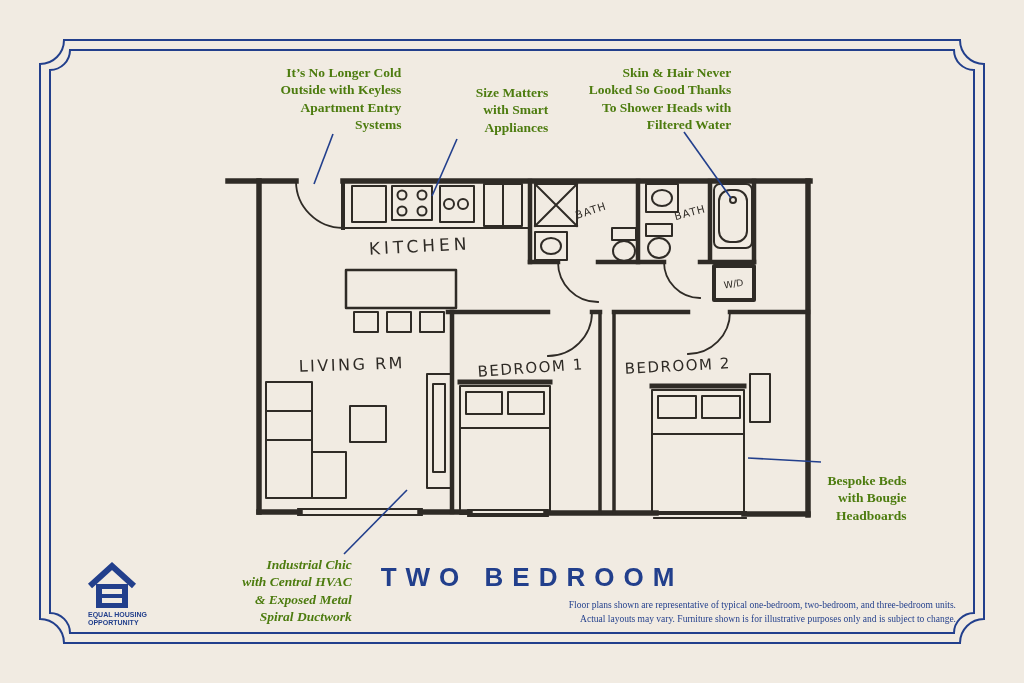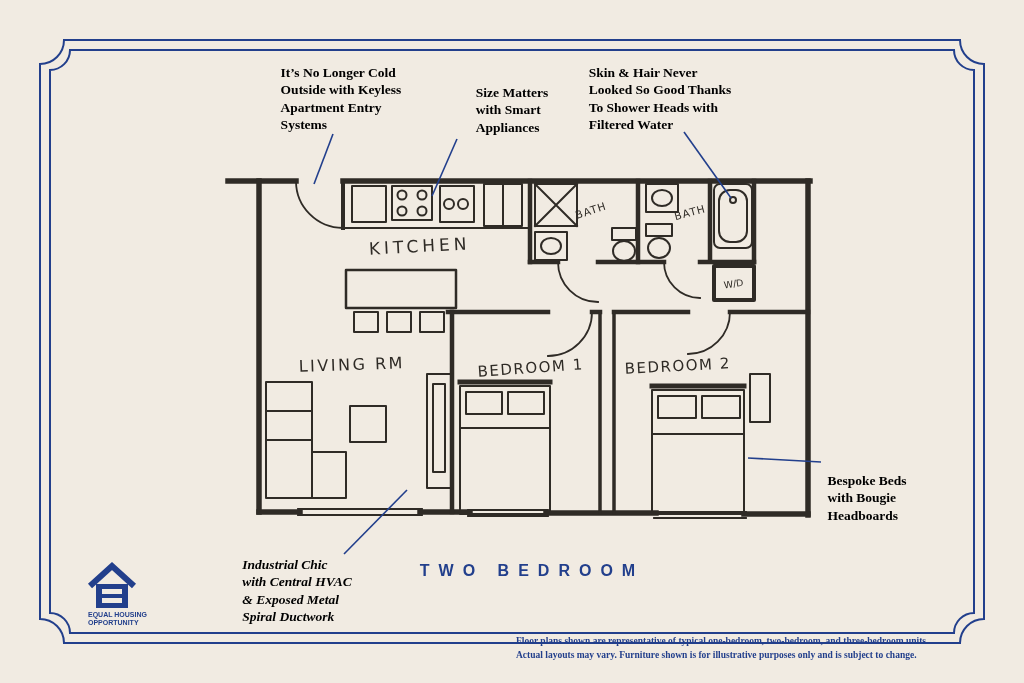--- a/index.html
+++ b/index.html
@@ -2,33 +2,33 @@
 <html><head>
 <meta charset="utf-8">
 <style>
   html,body{margin:0;padding:0;background:#f1ebe2;}
   .canvas{
     position:relative;width:1024px;height:683px;background:#f1ebe2;overflow:hidden;
     font-family:"Liberation Serif",serif;
   }
   svg{position:absolute;left:0;top:0;}
   .note{
-    position:absolute;color:#000000;font-family:"Liberation Serif",serif;
-    font-weight:700;font-size:13.5px;line-height:1.28;text-align:left;
+    position:absolute;color:#4d7c0f;font-family:"Liberation Serif",serif;
+    font-weight:700;font-size:13.5px;line-height:1.28;text-align:right;
     white-space:pre-line;transform:translateX(-50%);
   }
   .plan-title{
     position:absolute;color:#223f8c;font-family:"Liberation Sans",sans-serif;
-    font-weight:700;font-size:16px;letter-spacing:9px;transform:translateX(-50%);
+    font-weight:700;font-size:26px;letter-spacing:9px;transform:translateX(-50%);
     white-space:nowrap;
   }
   .disclaimer{
     position:absolute;color:#223f8c;font-family:"Liberation Serif",serif;
-    font-weight:700;font-size:9.5px;line-height:1.5;text-align:left;
-    white-space:pre-line;transform:translateX(-50%);margin-top:36px;
+    font-weight:400;font-size:9.5px;line-height:1.5;text-align:right;
+    white-space:pre-line;transform:translateX(-50%);
   }
   .room-label{
     font-family:"DejaVu Sans",sans-serif;fill:#2f2b26;
   }
   .eho-text{
     font-family:"Liberation Sans",sans-serif;font-weight:700;fill:#223f8c;
   }
 </style>
 </head>
 <body>

